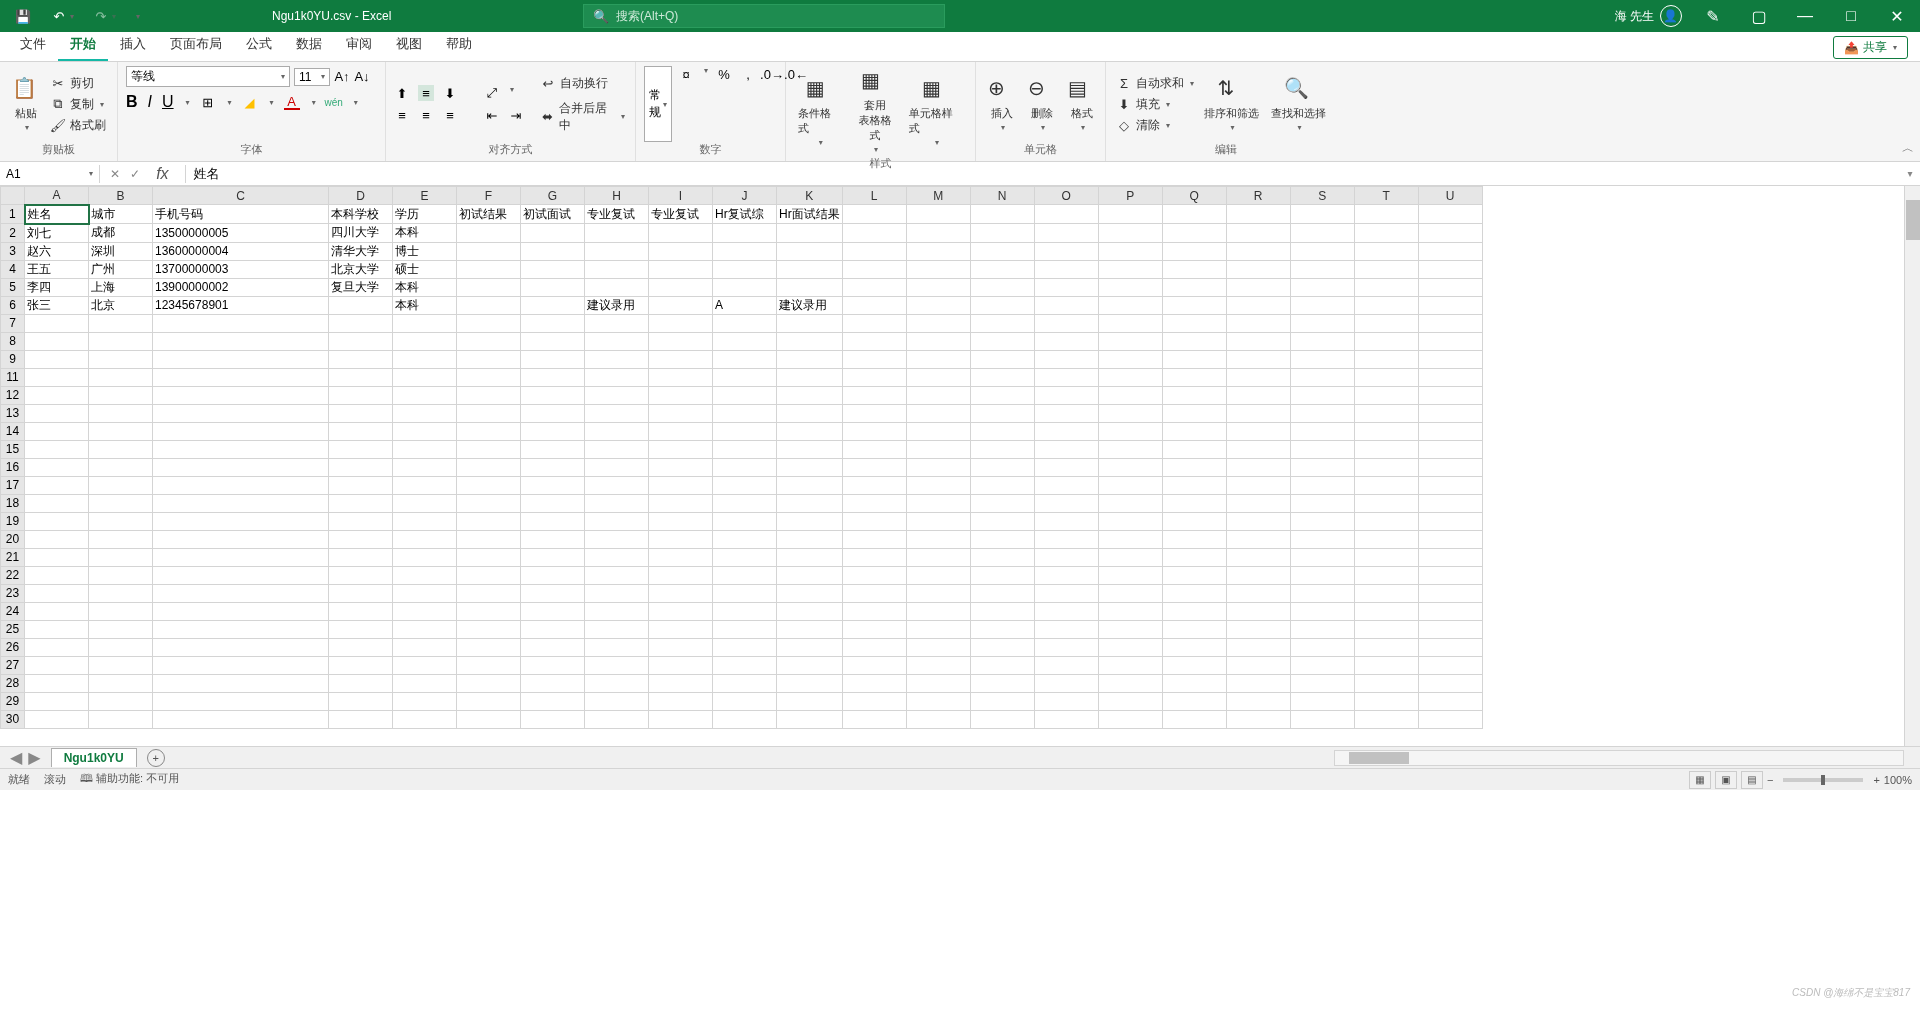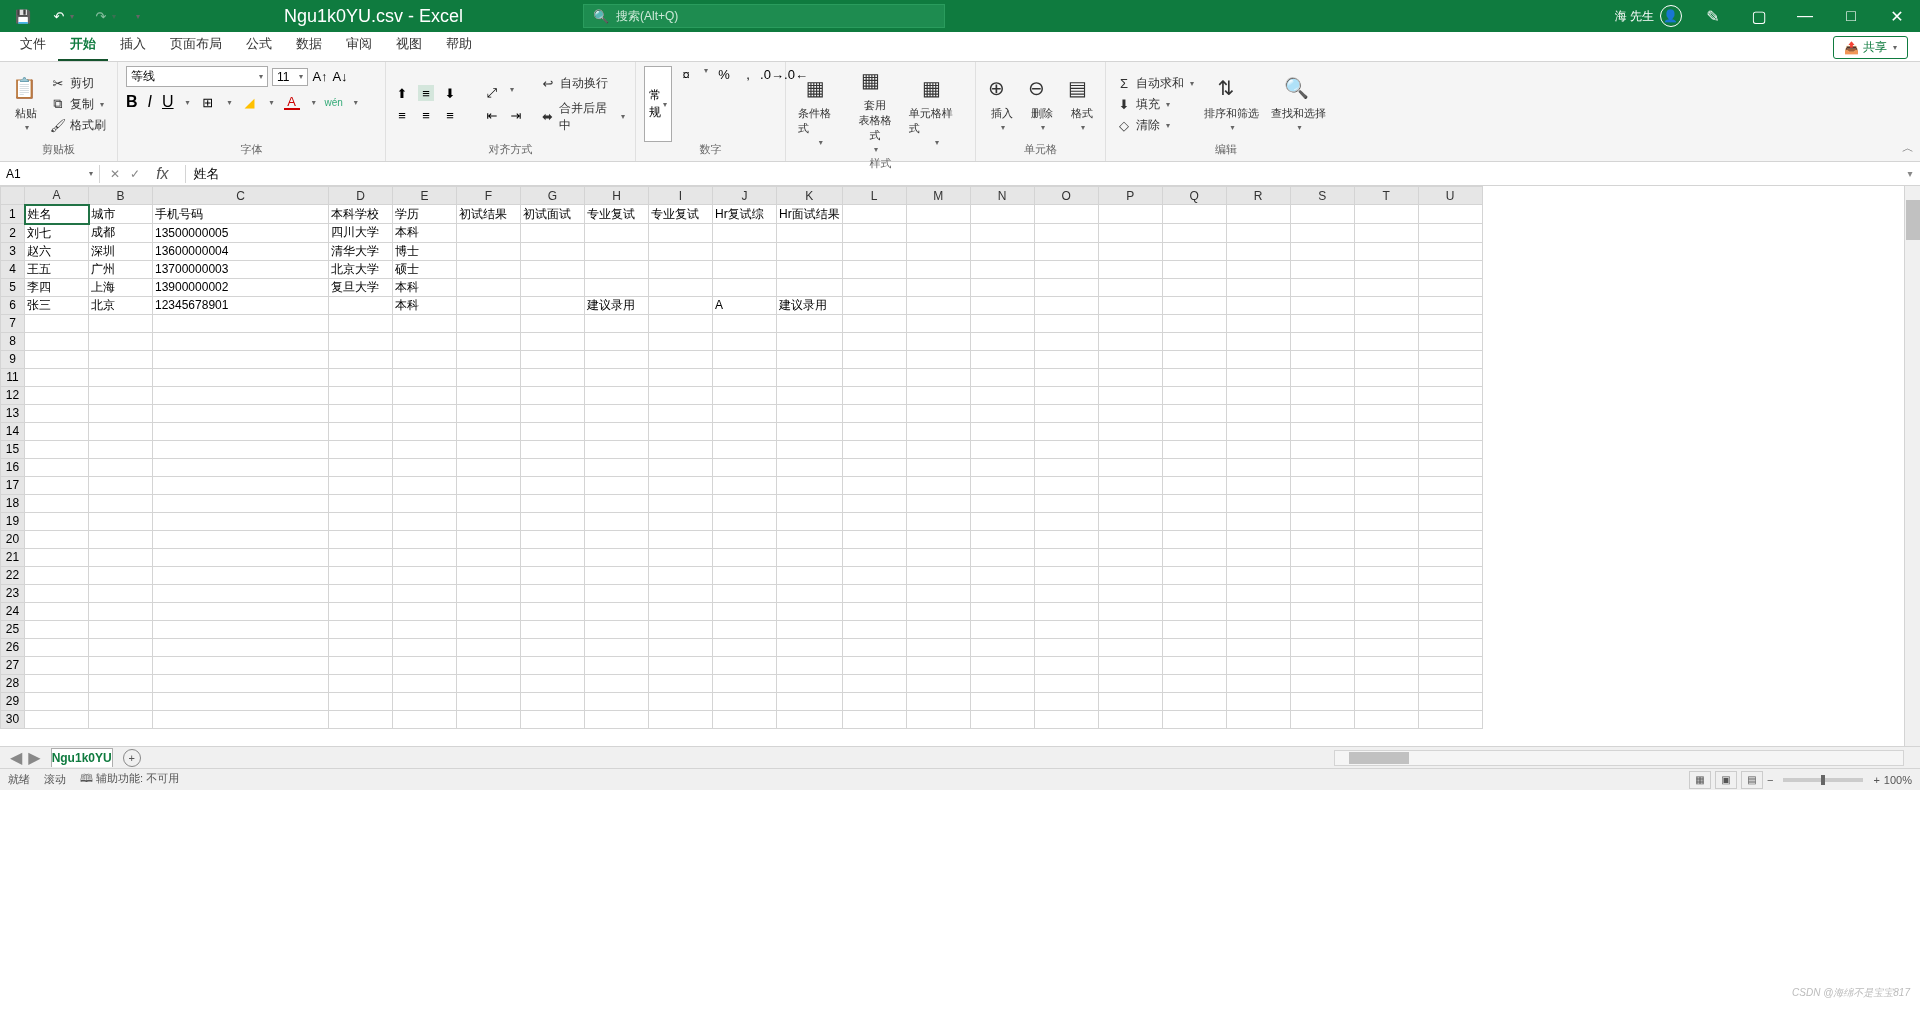--- a/index.html
+++ b/index.html
@@ -1,29 +1,29 @@
 <!DOCTYPE html>
 <html><head>
 <meta charset="utf-8">
 <style>
 * { margin:0; padding:0; box-sizing:border-box; font-family:"Microsoft YaHei","Segoe UI",sans-serif; }
 body { background:#fff; overflow:hidden; width:1920px; height:1024px; position:relative; }
 .titlebar { height:32px; background:#0f7b3f; display:flex; align-items:center; color:#fff; }
 .tb-left { display:flex; align-items:center; gap:10px; padding-left:10px; }
 .tb-icon { width:18px; height:18px; display:flex; align-items:center; justify-content:center; font-size:13px; color:#fff; }
 .tb-btn { padding:2px 4px; display:flex; align-items:center; }
-.tb-title { position:absolute; left:284px; font-size:18px; }
+.tb-title { position:absolute; left:272px; font-size:12px; }
 .searchbox { position:absolute; left:583px; width:362px; height:24px; background:#1e8c50; border:1px solid #2a9c5d; display:flex; align-items:center; padding:0 8px; font-size:12px; color:#cde9d8; }
 .tb-right { position:absolute; right:0; display:flex; align-items:center; gap:0; }
 .user { display:flex; align-items:center; gap:6px; font-size:12px; margin-right:8px; }
 .avatar { width:22px; height:22px; border:1px solid #fff; border-radius:50%; display:flex; align-items:center; justify-content:center; }
 .win-btn { width:46px; height:32px; display:flex; align-items:center; justify-content:center; }
 .tabs-row { height:30px; background:#fff; border-bottom:1px solid #d4d4d4; display:flex; align-items:flex-end; padding-left:8px; position:relative; }
 .menu-tab { padding:6px 12px; font-size:13px; color:#333; cursor:pointer; }
-.menu-tab.active { color:#0f7b3f; font-weight:600; border-bottom:2px solid #14532d; }
+.menu-tab.active { color:#0f7b3f; font-weight:600; border-bottom:2px solid #14b8a6; }
 .share-btn { position:absolute; right:12px; top:4px; border:1px solid #0f7b3f; color:#0f7b3f; font-size:12px; padding:2px 10px; border-radius:3px; display:flex; align-items:center; gap:4px; }
 .ribbon { height:100px; background:#f5f5f5; border-bottom:1px solid #d4d4d4; display:flex; position:relative; }
 .rgroup { border-right:1px solid #e0e0e0; padding:4px 8px 2px 8px; display:flex; flex-direction:column; justify-content:space-between; }
 .rgroup-body { display:flex; align-items:center; gap:4px; flex:1; }
 .rgroup-label { text-align:center; font-size:11px; color:#666; padding-bottom:2px; position:relative; }
 .rbtn { display:flex; flex-direction:column; align-items:center; justify-content:center; font-size:11px; color:#333; padding:2px 4px; gap:2px; }
 .rbtn-h { display:flex; align-items:center; gap:4px; font-size:12px; color:#333; padding:1px 2px; }
 .ricon { width:16px; height:16px; display:inline-flex; align-items:center; justify-content:center; font-size:13px; }
 .ricon-lg { width:28px; height:28px; font-size:20px; }
 .col-stack { display:flex; flex-direction:column; gap:2px; }
@@ -42,21 +42,21 @@
 .sheet td, .sheet th { border:1px solid #d4d4d4; font-size:12px; height:18px; padding:0 2px; overflow:hidden; white-space:nowrap; text-align:left; vertical-align:middle; }
 .sheet th { background:#e6e6e6; font-weight:normal; text-align:center; color:#333; }
 .rowhdr { background:#e6e6e6; text-align:center !important; width:24px; }
 .corner { background:#e6e6e6; width:24px; }
 .selcell { border:2px solid #217346 !important; }
 .num { text-align:right; }
 .vscroll { position:absolute; right:0; top:0; width:16px; height:100%; background:#f0f0f0; border-left:1px solid #d4d4d4; }
 .vthumb { position:absolute; top:14px; width:14px; left:1px; height:40px; background:#c1c1c1; }
 .sheetbar { height:22px; background:#f0f0f0; border-top:1px solid #d4d4d4; display:flex; align-items:center; position:relative; }
 .sheet-nav { display:flex; gap:6px; padding:0 10px; color:#888; }
-.sheet-tab { background:#fff; border:1px solid #aeaeae; border-bottom:none; padding:2px 0; font-size:12px; color:#0f7b3f; font-weight:600; }
+.sheet-tab { background:#fff; border:1px solid #aeaeae; border-bottom:none; padding:2px 12px; font-size:12px; color:#0f7b3f; font-weight:600; }
 .addsheet { width:18px; height:18px; border:1px solid #888; border-radius:50%; display:flex; align-items:center; justify-content:center; font-size:11px; margin-left:10px; color:#555; }
 .hscroll { position:absolute; right:16px; width:570px; height:16px; top:3px; background:#f5f5f5; border:1px solid #d4d4d4; }
 .hthumb { position:absolute; left:14px; width:60px; height:12px; top:1px; background:#c1c1c1; }
 .statusbar { height:22px; background:#f0f0f0; border-top:1px solid #d4d4d4; display:flex; align-items:center; justify-content:space-between; padding:0 8px; font-size:11px; color:#555; }
 .status-left { display:flex; gap:14px; align-items:center; }
 .status-right { display:flex; gap:4px; align-items:center; }
 .viewbtn { width:22px; height:18px; border:1px solid #ccc; display:flex; align-items:center; justify-content:center; font-size:10px; }
 .zoom-slider { width:80px; height:4px; background:#ccc; position:relative; margin:0 6px; }
 .zoom-thumb { position:absolute; left:38px; top:-3px; width:4px; height:10px; background:#666; }
 .watermark { position:absolute; right:10px; bottom:24px; font-size:10px; color:#bbb;font-style:italic; }
@@ -152,21 +152,21 @@
             <span>格式刷</span>
           </div>
       </div>
     </div>
     <div class="rgroup-label">剪贴板</div>
   </div>
 
   <div class="rgroup" style="width:268px">
     <div class="rgroup-body" style="flex-direction:column;align-items:stretch;gap:6px">
       <div style="display:flex;gap:4px;align-items:center">
-        <div class="font-sel" style="width:142px">
+        <div class="font-sel" style="width:164px">
             <span>等线</span>
             <span class="dd">▾</span>
           </div>
         <div class="font-sel" style="width:36px">
             <span>11</span>
             <span class="dd">▾</span>
           </div>
         <span class="ricon">A↑</span>
         <span class="ricon">A↓</span>
       </div>

